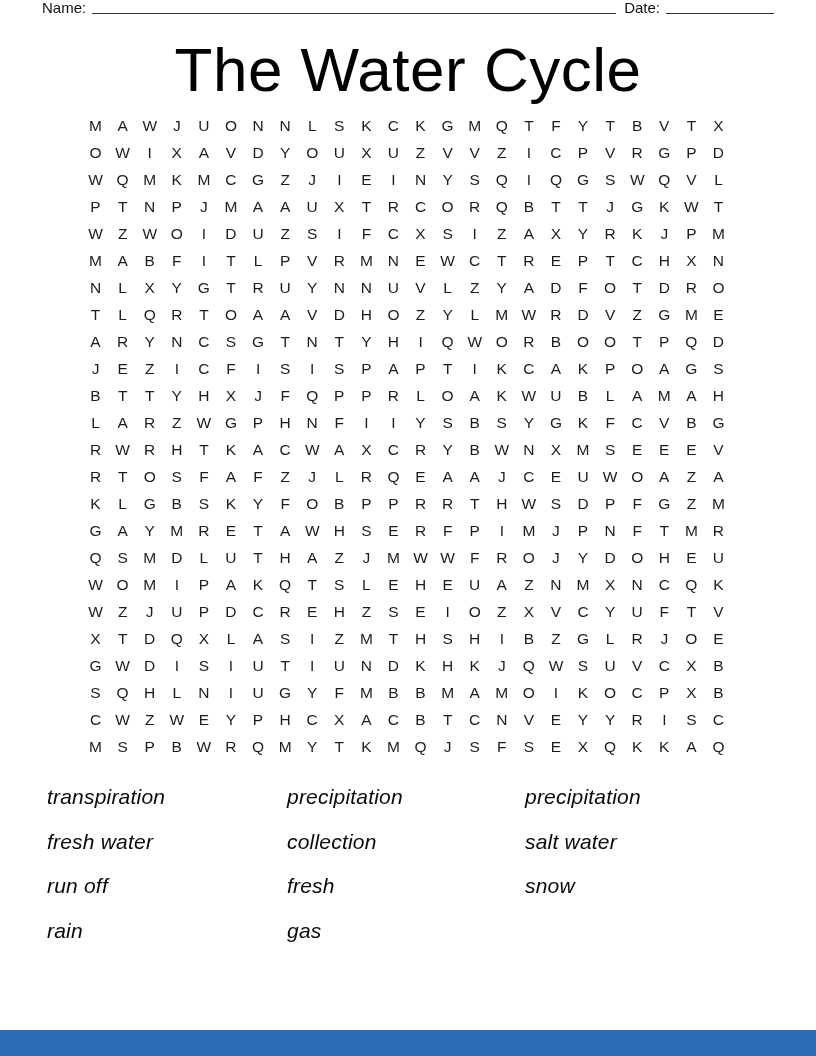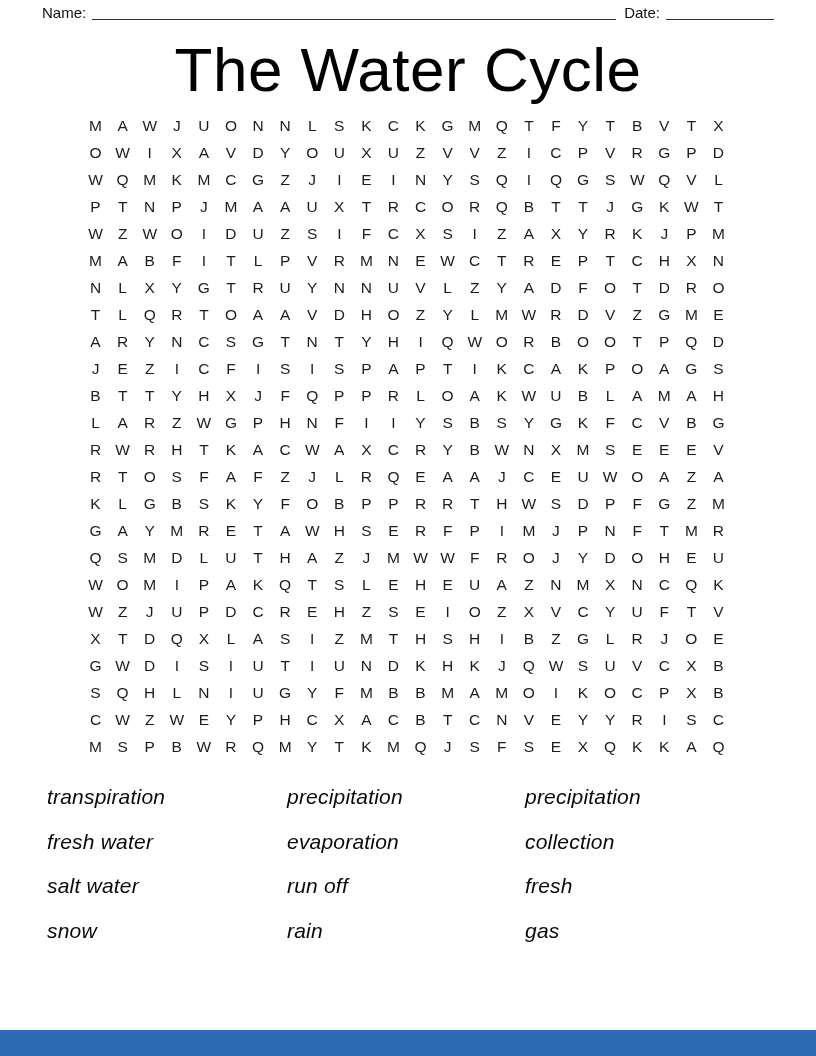--- a/index.html
+++ b/index.html
@@ -16,21 +16,20 @@
   }
 
   
   .header-row {
     position: absolute;
     top: 0;
     left: 42px;
     right: 42px;
     height: 20px;
     display: flex;
-    align-items: flex-end;
   }
   .hdr-label {
     font-size: 15px;
     color: #111111;
     line-height: 15px;
     white-space: nowrap;
   }
   .name-line {
     flex: 1 1 auto;
     height: 14px;
@@ -697,21 +696,20 @@
       <div class="cell">K</div>
       <div class="cell">A</div>
       <div class="cell">Q</div>
     </div>
 
   <div class="word-list">
       <div class="word">transpiration</div>
       <div class="word">precipitation</div>
       <div class="word">precipitation</div>
       <div class="word">fresh water</div>
-      <div class="word">evaporation</div>
       <div class="word">collection</div>
       <div class="word">salt water</div>
       <div class="word">run off</div>
       <div class="word">fresh</div>
       <div class="word">snow</div>
       <div class="word">rain</div>
       <div class="word">gas</div>
     </div>
 
   <div class="footer-bar" style="background: rgb(45, 106, 180);"></div>

